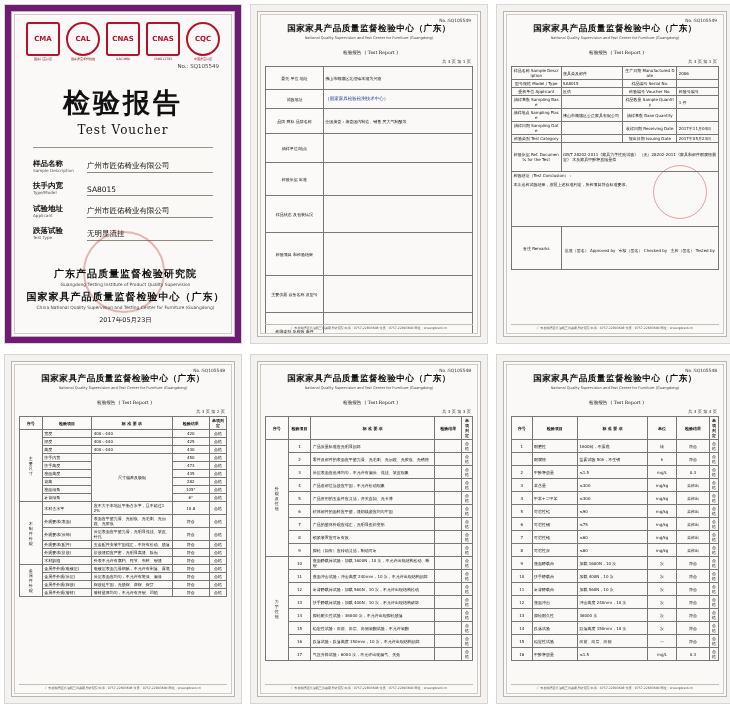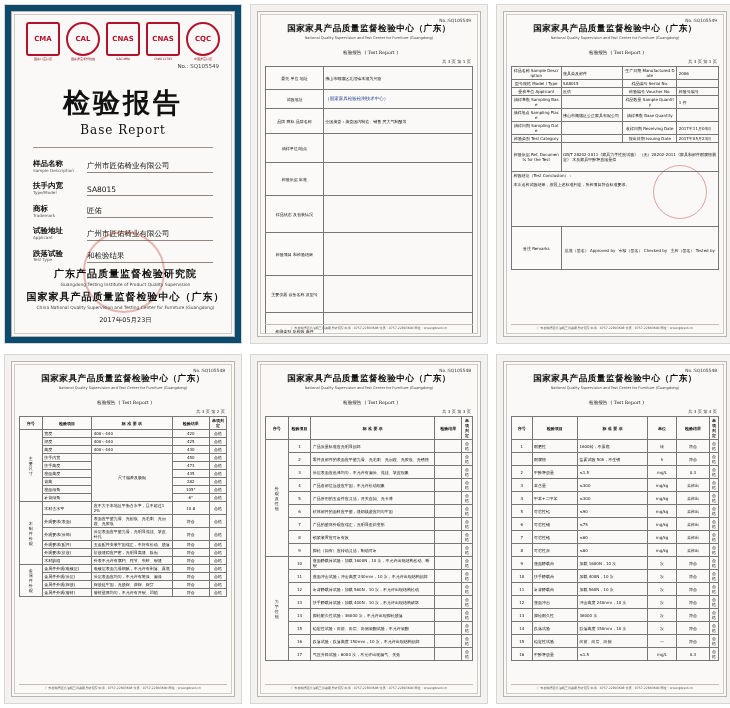--- a/index.html
+++ b/index.html
@@ -1,19 +1,19 @@
 <!DOCTYPE html>
 <html><head>
 <meta charset="utf-8">
 <style>
   html,body{margin:0;padding:0;background:#ffffff;}
   body{width:730px;height:708px;font-family:"DejaVu Sans","Liberation Sans",sans-serif;color:#1a1a2e;}
   .grid{display:grid;grid-template-columns:238px 238px 238px;grid-template-rows:340px 350px;column-gap:8px;row-gap:10px;padding:4px 4px;box-sizing:border-box;}
   .page{background:#f3f2f0;border:1px solid #d8d6d2;box-sizing:border-box;position:relative;overflow:hidden;}
-  .page.cert{background:#0c4a6e;padding-left:39px;}
+  .page.cert{background:#701a75;padding-left:39px;}
   .inner{position:absolute;left:6px;right:6px;top:6px;bottom:6px;border:1px solid #b9b4ad;background:#faf9f7;box-sizing:border-box;overflow:hidden;}
   .inner2{position:absolute;left:2px;right:2px;top:2px;bottom:2px;border:1px solid #cfcac3;box-sizing:border-box;padding:3px 4px;overflow:hidden;}
 
   
   .logos{display:flex;justify-content:space-between;align-items:center;padding:4px 6px 0 6px;}
   .logo{width:30px;height:30px;border-radius:50%;border:2px solid #b4122a;display:flex;align-items:center;justify-content:center;font-size:7px;color:#b4122a;font-weight:bold;line-height:1;text-align:center;}
   .logo.sq{border-radius:3px;}
   .logocap{font-size:3.2px;color:#8a1320;text-align:center;margin-top:1px;letter-spacing:-0.2px;}
   .logowrap{display:flex;flex-direction:column;align-items:center;width:36px;}
   .noline{text-align:right;font-size:5.5px;color:#444;padding:2px 8px 0 0;}
@@ -94,58 +94,51 @@
               </div>
             <div class="logocap">中国质量认证</div>
           </div>
         </div>
 
         <div class="noline">
           <span>No.:</span> <span>SQ105549</span>
         </div>
 
         <div class="bigtitle">检验报告</div>
-        <div class="bigsub">Base Report</div>
+        <div class="bigsub">Test Voucher</div>
         <div class="rule"></div>
 
         <div class="fields">
           <div class="frow">
             <div class="flabel">
               <b>样品名称</b>
                 <i>Sample Description</i>
             </div>
             <div class="fval">广州市匠佑椅业有限公司</div>
           </div>
           <div class="frow">
             <div class="flabel">
               <b>扶手内宽</b>
                 <i>Type/Model</i>
             </div>
             <div class="fval">SA8015</div>
           </div>
           <div class="frow">
             <div class="flabel">
-              <b>商标</b>
-                <i>Trademark</i>
-            </div>
-            <div class="fval">匠佑</div>
-          </div>
-          <div class="frow">
-            <div class="flabel">
               <b>试验地址</b>
                 <i>Applicant</i>
             </div>
             <div class="fval">广州市匠佑椅业有限公司</div>
           </div>
           <div class="frow">
             <div class="flabel">
               <b>跌落试验</b>
                 <i>Test Type</i>
             </div>
-            <div class="fval">和检验结果</div>
+            <div class="fval">无明显流挂</div>
           </div>
         </div>
 
         <div class="stampbig"></div>
 
         <div class="footer1">
           <div class="f1a">广东产品质量监督检验研究院</div>
           <div class="f1b">Guangdong Testing Institute of Product Quality Supervision</div>
           <div class="f1c">国家家具产品质量监督检验中心（广东）</div>
           <div class="f1d">China National Quality Supervision and Testing Center for Furniture (Guangdong)</div>

